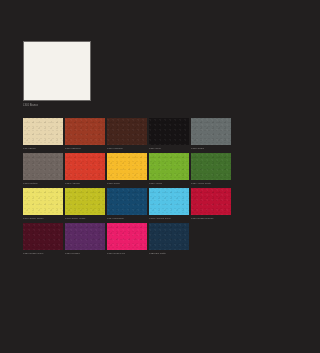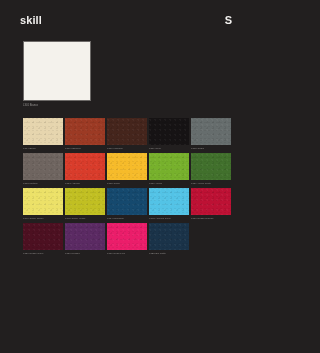--- a/index.html
+++ b/index.html
@@ -113,24 +113,20 @@
     line-height: 1.2;
     letter-spacing: 0.03px;
     white-space: nowrap;
   }
 </style>
 </head>
 <body>
 
 <div class="page">
 
-  <div class="header">
-    <div class="brand-title">skill</div>
-    <div class="corner-mark">S</div>
-  </div>
 
   <div class="hero-block">
     <div class="hero-chip" style="background: rgb(244, 242, 236);"></div>
     <div class="chip-label">L301 Bianco</div>
   </div>
 
   <div class="grid">
       <div class="grid-row">
         <div class="swatch-cell">
           <div class="swatch-chip" style="background-color: rgb(230, 213, 174);"></div>

